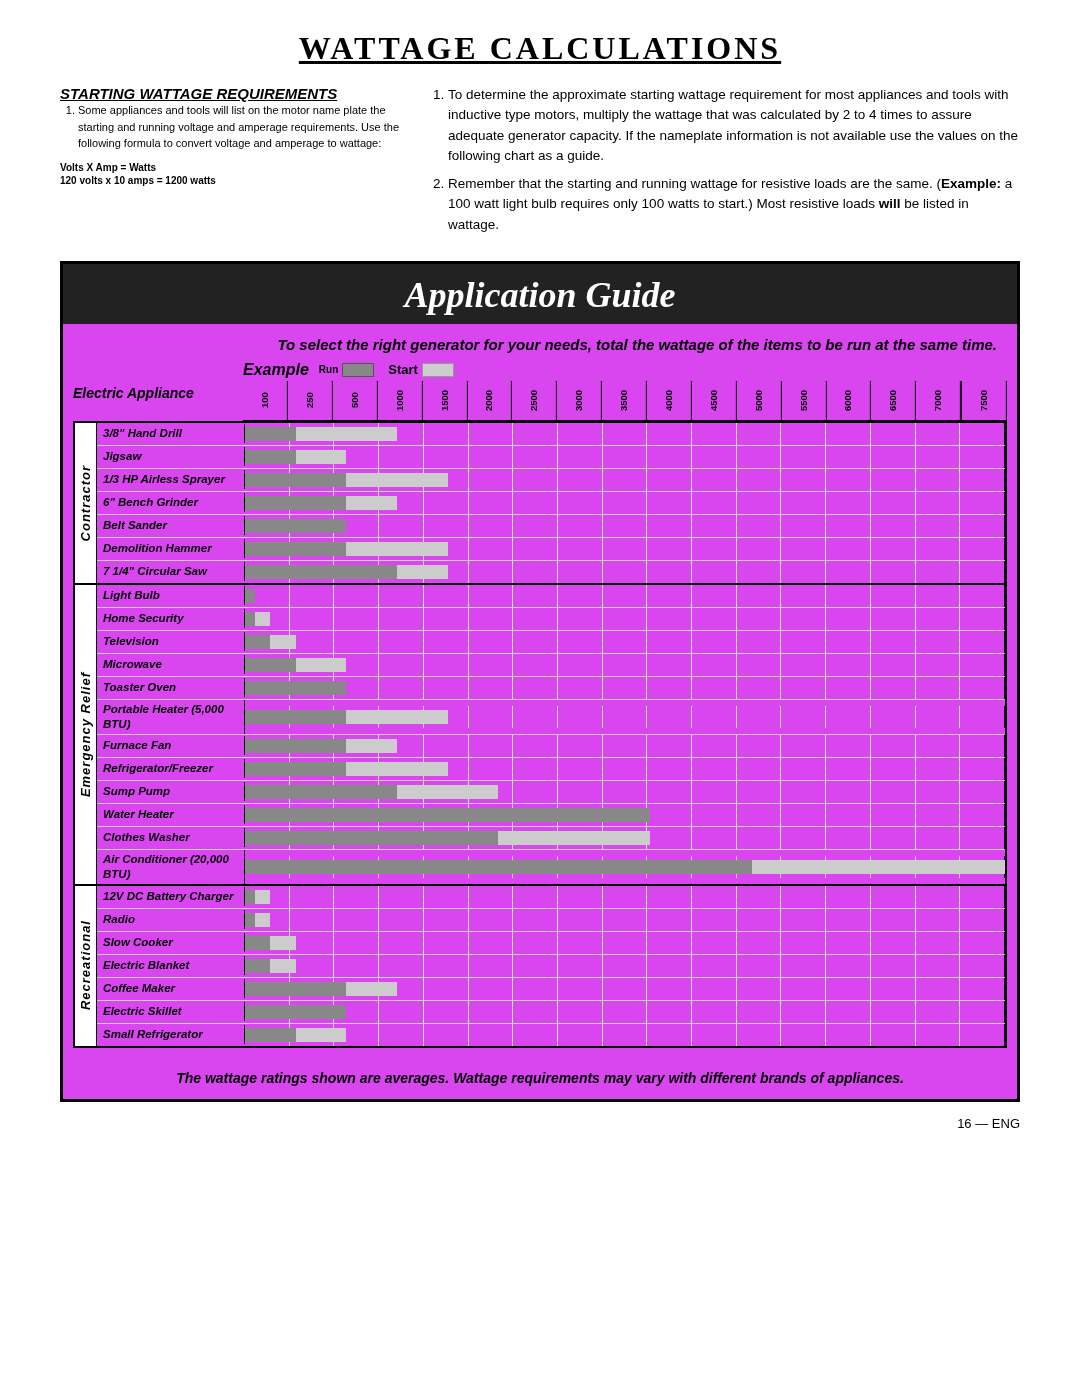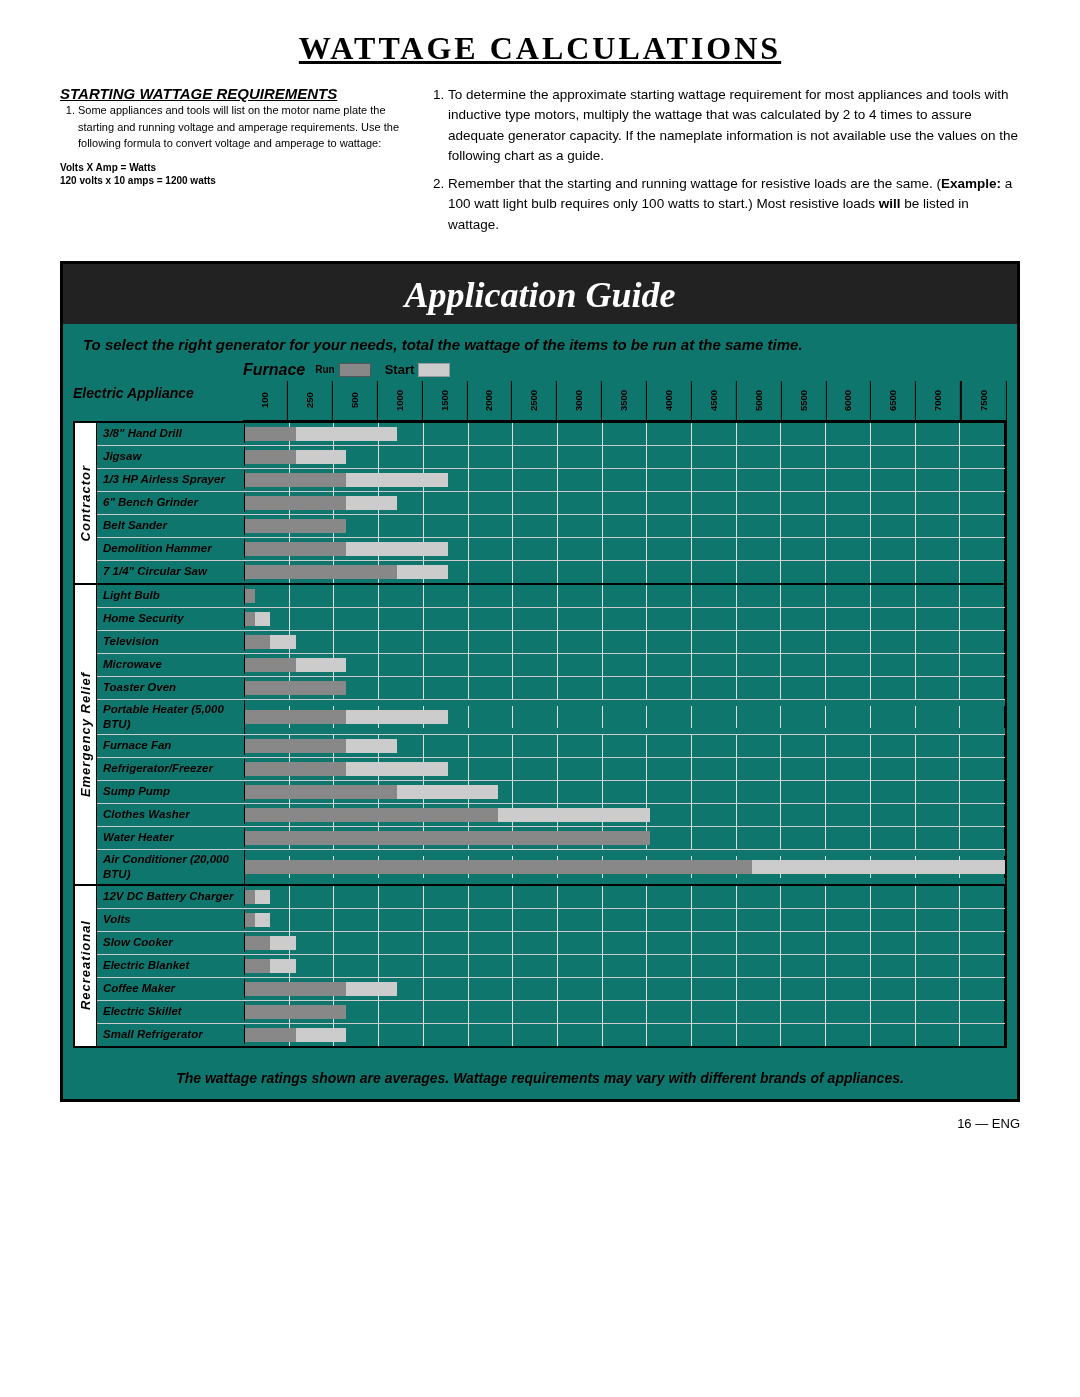--- a/index.html
+++ b/index.html
@@ -37,37 +37,37 @@
     .left-col ol { padding-left: 18px; font-size: 11px; line-height: 1.5; }
     .left-col .formula { margin: 10px 0 0 0; font-size: 10px; }
     .left-col .formula p { font-weight: bold; margin-bottom: 2px; }
     .right-col ol { padding-left: 18px; }
     .right-col ol li { margin-bottom: 8px; }
 
     
     .app-guide-box {
       border: 3px solid #000;
       padding: 0;
-      background: #0f766e;
+      background: #d946ef;
     }
     .app-guide-title {
       background: #222;
       color: #fff;
       text-align: center;
       font-size: 36px;
       font-style: italic;
       font-weight: 900;
       padding: 10px 0 8px 0;
       font-family: Georgia, serif;
     }
     .app-guide-subtitle {
       font-size: 15px;
       font-weight: 700;
       font-style: italic;
-      text-align: left;
+      text-align: right;
       padding: 10px 20px 6px 20px;
       line-height: 1.4;
     }
 
     
     .chart-container {
       padding: 0 10px 10px 10px;
     }
 
     
@@ -248,21 +248,21 @@
   <div class="app-guide-title">
     <em>Application</em> <strong>Guide</strong>
   </div>
   <div class="app-guide-subtitle">
     <em><strong>To select the right generator for your needs, total the wattage of the items to be run at the same time.</strong></em>
   </div>
 
   <div class="chart-container">
 
     <div class="wattage-header">
-      <span class="wattage-label">Furnace</span>
+      <span class="wattage-label">Example</span>
       <span class="run-label">Run</span>
       <span class="run-swatch"></span>
       <span class="start-label">Start</span>
       <span class="start-swatch"></span>
     </div>
 
     <div style="display:flex; margin-bottom:0;">
       <div style="width:170px; font-size:14px; font-weight:900; font-style:italic; display:flex; align-items:flex-end; padding-bottom:20px; flex-shrink:0;">Electric Appliance</div>
       <div class="watt-cols" id="watt-col-headers">
           <div class="watt-col">100</div>
@@ -705,20 +705,45 @@
                   <div class="grid-cell"></div>
                   <div class="grid-cell"></div>
                   <div class="grid-cell"></div>
                   <div class="grid-cell"></div>
                 </div>
                 <div class="bar-run" style="width: 20%;"></div>
                 <div class="bar-start" style="left: 20%; width: 13.3333%;"></div>
               </div>
             </div>
             <div class="appliance-row">
+              <div class="appliance-name">Water Heater</div>
+              <div class="bar-area">
+                <div class="grid-lines">
+                  <div class="grid-cell"></div>
+                  <div class="grid-cell"></div>
+                  <div class="grid-cell"></div>
+                  <div class="grid-cell"></div>
+                  <div class="grid-cell"></div>
+                  <div class="grid-cell"></div>
+                  <div class="grid-cell"></div>
+                  <div class="grid-cell"></div>
+                  <div class="grid-cell"></div>
+                  <div class="grid-cell"></div>
+                  <div class="grid-cell"></div>
+                  <div class="grid-cell"></div>
+                  <div class="grid-cell"></div>
+                  <div class="grid-cell"></div>
+                  <div class="grid-cell"></div>
+                  <div class="grid-cell"></div>
+                  <div class="grid-cell"></div>
+                </div>
+                <div class="bar-run" style="width: 53.3333%;"></div>
+              </div>
+            </div>
+            <div class="appliance-row">
               <div class="appliance-name">Clothes Washer</div>
               <div class="bar-area">
                 <div class="grid-lines">
                   <div class="grid-cell"></div>
                   <div class="grid-cell"></div>
                   <div class="grid-cell"></div>
                   <div class="grid-cell"></div>
                   <div class="grid-cell"></div>
                   <div class="grid-cell"></div>
                   <div class="grid-cell"></div>
@@ -728,45 +753,20 @@
                   <div class="grid-cell"></div>
                   <div class="grid-cell"></div>
                   <div class="grid-cell"></div>
                   <div class="grid-cell"></div>
                   <div class="grid-cell"></div>
                   <div class="grid-cell"></div>
                   <div class="grid-cell"></div>
                 </div>
                 <div class="bar-run" style="width: 33.3333%;"></div>
                 <div class="bar-start" style="left: 33.3333%; width: 20%;"></div>
-              </div>
-            </div>
-            <div class="appliance-row">
-              <div class="appliance-name">Water Heater</div>
-              <div class="bar-area">
-                <div class="grid-lines">
-                  <div class="grid-cell"></div>
-                  <div class="grid-cell"></div>
-                  <div class="grid-cell"></div>
-                  <div class="grid-cell"></div>
-                  <div class="grid-cell"></div>
-                  <div class="grid-cell"></div>
-                  <div class="grid-cell"></div>
-                  <div class="grid-cell"></div>
-                  <div class="grid-cell"></div>
-                  <div class="grid-cell"></div>
-                  <div class="grid-cell"></div>
-                  <div class="grid-cell"></div>
-                  <div class="grid-cell"></div>
-                  <div class="grid-cell"></div>
-                  <div class="grid-cell"></div>
-                  <div class="grid-cell"></div>
-                  <div class="grid-cell"></div>
-                </div>
-                <div class="bar-run" style="width: 53.3333%;"></div>
               </div>
             </div>
             <div class="appliance-row">
               <div class="appliance-name">Air Conditioner (20,000 BTU)</div>
               <div class="bar-area">
                 <div class="grid-lines">
                   <div class="grid-cell"></div>
                   <div class="grid-cell"></div>
                   <div class="grid-cell"></div>
                   <div class="grid-cell"></div>
@@ -815,21 +815,21 @@
                   <div class="grid-cell"></div>
                   <div class="grid-cell"></div>
                   <div class="grid-cell"></div>
                   <div class="grid-cell"></div>
                 </div>
                 <div class="bar-run" style="width: 1.33333%;"></div>
                 <div class="bar-start" style="left: 1.33333%; width: 2%;"></div>
               </div>
             </div>
             <div class="appliance-row">
-              <div class="appliance-name">Volts</div>
+              <div class="appliance-name">Radio</div>
               <div class="bar-area">
                 <div class="grid-lines">
                   <div class="grid-cell"></div>
                   <div class="grid-cell"></div>
                   <div class="grid-cell"></div>
                   <div class="grid-cell"></div>
                   <div class="grid-cell"></div>
                   <div class="grid-cell"></div>
                   <div class="grid-cell"></div>
                   <div class="grid-cell"></div>

